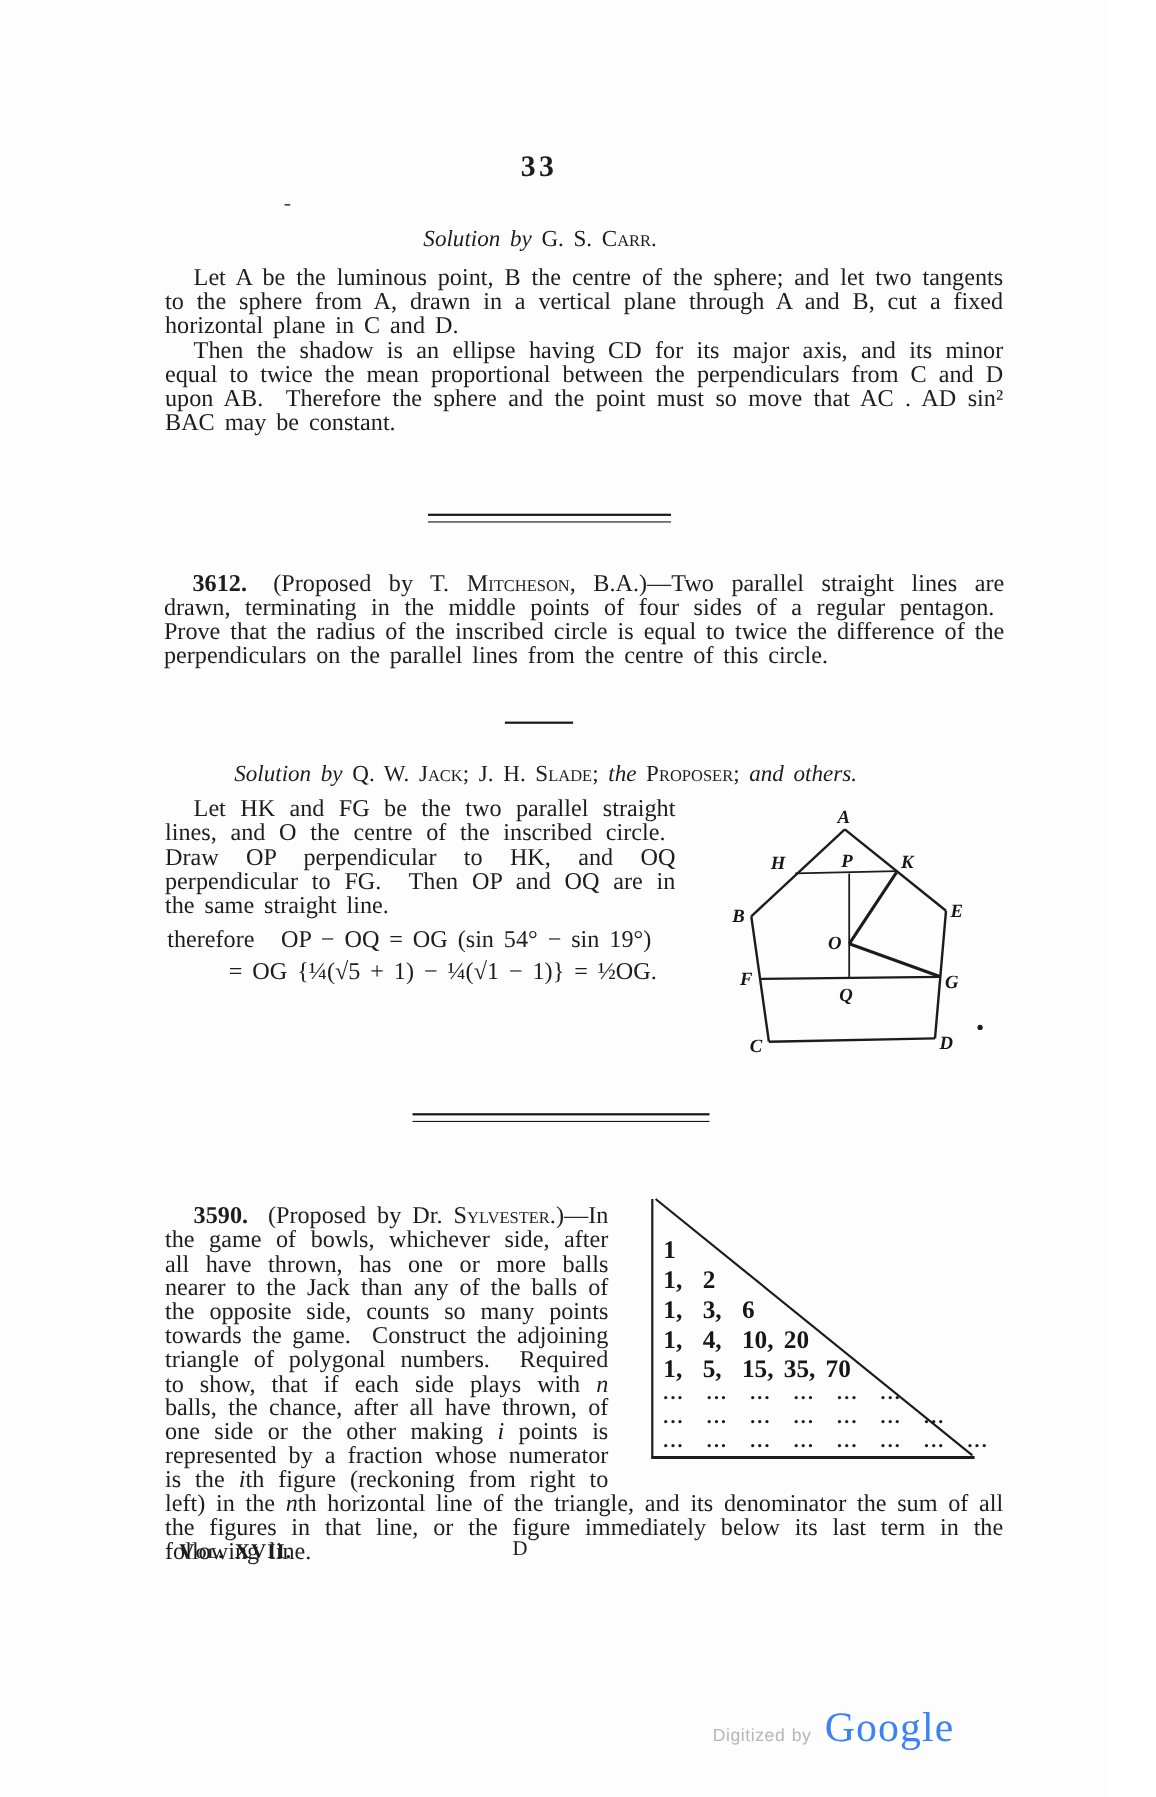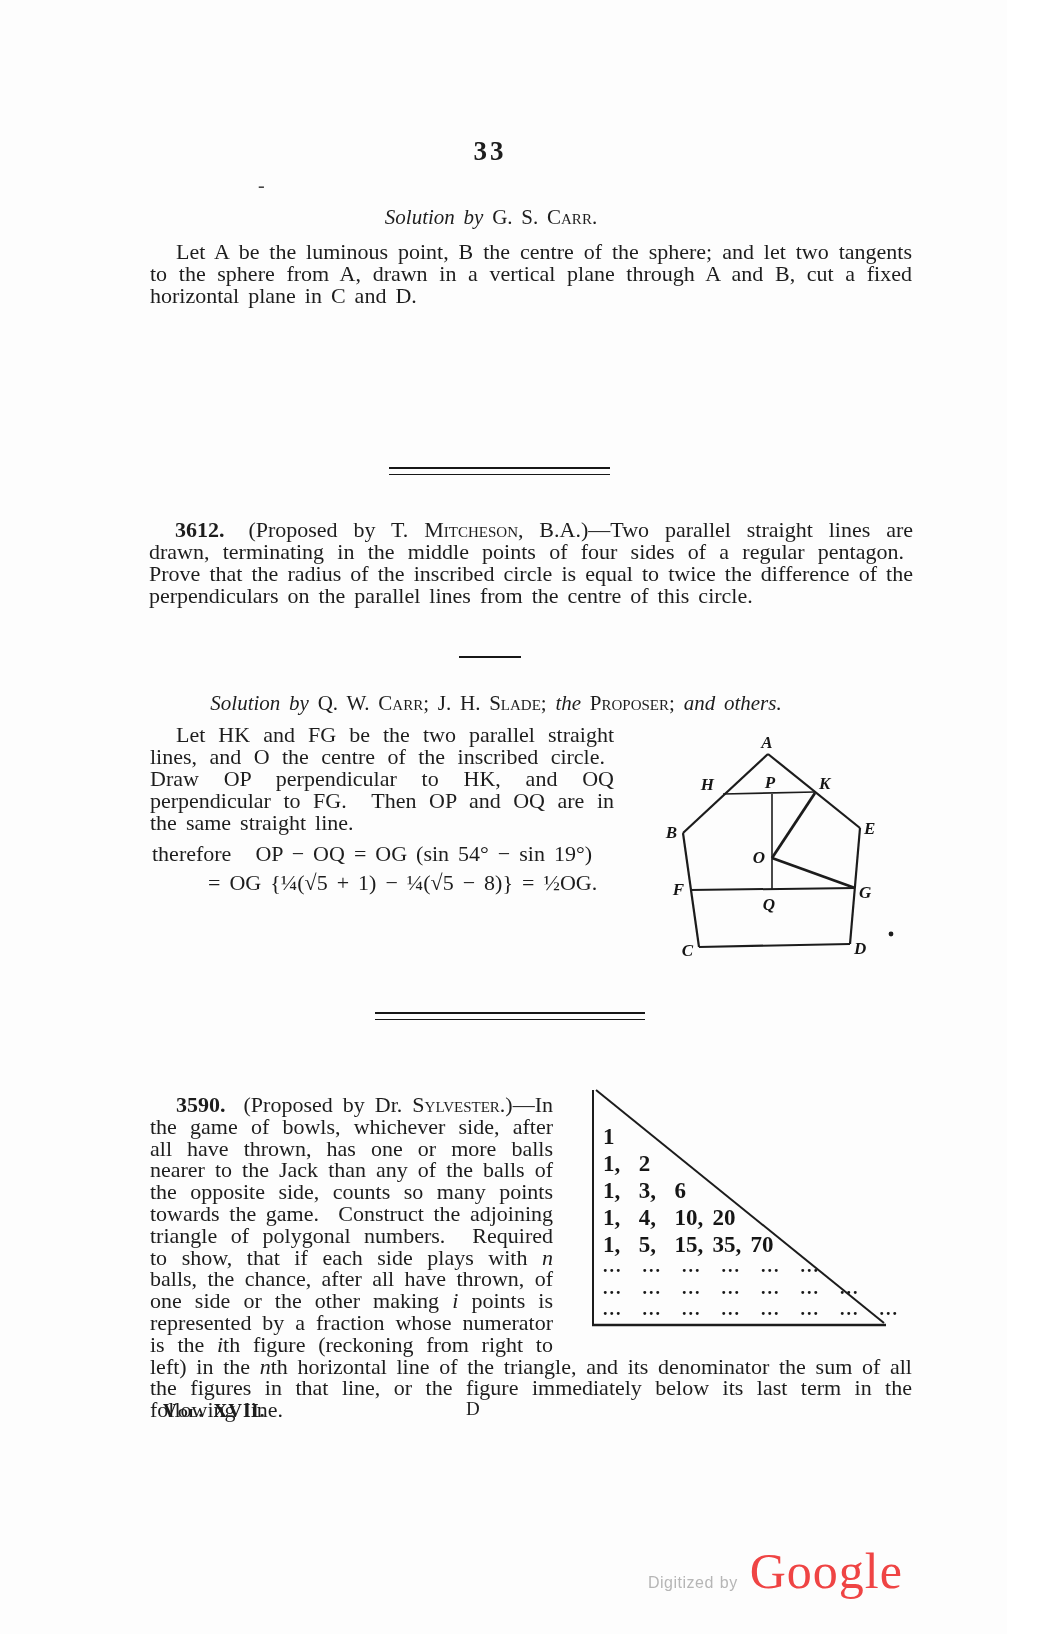--- a/index.html
+++ b/index.html
@@ -49,46 +49,47 @@
   .figline { stroke:#1c1c1c; }
   .trow  { font:bold 23px "Liberation Serif", serif; fill:#161616; }
   .trowd { font:bold 18px "Liberation Serif", serif; letter-spacing:2px; fill:#161616; }
 
   .footer-vol { top:1400px; left:163px; font-size:19px; font-weight:600; letter-spacing:1px; }
   .footer-sig { top:1398px; left:466px; font-size:19px; }
 
   .watermark { top:1560px; left:648px; display:flex; align-items:baseline; gap:12px; }
   .wm-pre  { font-family:"Liberation Sans", sans-serif; font-size:16px; color:#b6b6b6;
              word-spacing:1px; letter-spacing:0.5px; }
-  .wm-logo { font-family:"Liberation Serif", serif; font-size:50px; color:#ef4444;
+  .wm-logo { font-family:"Liberation Serif", serif; font-size:38px; color:#3b82f6;
              letter-spacing:1px; word-spacing:0; }
 </style>
 </head>
 <body>
 
 <div class="page">
 
   <div class="abs pnum">33</div>
   <div class="abs artifact">-</div>
 
   <section class="abs sec1">
     <div class="heading"><span class="it">Solution by </span><span class="sc">G. S. Carr.</span></div>
     <p class="just ind">Let A be the luminous point, B the centre of the sphere; and let two tangents to the sphere from A, drawn in a vertical plane through A and B, cut a fixed horizontal plane in C and D.</p>
+    <p class="just ind">Then the shadow is an ellipse having CD for its major axis, and its minor equal to twice the mean proportional between the perpendiculars from C and D upon AB.&nbsp; Therefore the sphere and the point must so move that AC . AD sin² BAC may be constant.</p>
   </section>
 
   <div class="abs rule-double rd1"></div>
 
   <section class="abs sec2head">
     <p class="just ind"><b>3612.</b><span class="gapL"> (Proposed by T. </span><span class="sc">Mitcheson</span><span>, B.A.)—</span><span>Two parallel straight lines are drawn, terminating in the middle points of four sides of a regular pentagon.&nbsp; Prove that the radius of the inscribed circle is equal to twice the difference of the perpendiculars on the parallel lines from the centre of this circle.</span></p>
   </section>
 
   <div class="abs rule-short"></div>
 
   <section class="abs sec2">
-    <div class="heading"><span class="it">Solution by </span><span class="sc">Q. W. Carr</span><span>; </span><span class="sc">J. H. Slade</span><span>; </span><span class="it">the </span><span class="sc">Proposer</span><span>; </span><span class="it">and others.</span></div>
+    <div class="heading"><span class="it">Solution by </span><span class="sc">Q. W. Jack</span><span>; </span><span class="sc">J. H. Slade</span><span>; </span><span class="it">the </span><span class="sc">Proposer</span><span>; </span><span class="it">and others.</span></div>
 
     <div class="sec2body">
       <svg class="fig-pent" width="292" height="236" viewBox="598 720 292 236" xmlns="http://www.w3.org/2000/svg">
 
         <line class="figline" x1="746" y1="748" x2="661" y2="827" stroke-width="2.2"></line>
         <line class="figline" x1="746" y1="748" x2="838" y2="822" stroke-width="2.2"></line>
         <line class="figline" x1="661" y1="827" x2="677" y2="941" stroke-width="2.2"></line>
         <line class="figline" x1="838" y1="822" x2="828" y2="938" stroke-width="2.2"></line>
         <line class="figline" x1="677" y1="941" x2="828" y2="938" stroke-width="2.2"></line>
 
@@ -111,21 +112,21 @@
         <text class="plab" x="743" y="857" text-anchor="end">O</text>
         <text class="plab" x="662" y="889" text-anchor="end">F</text>
         <text class="plab" x="837" y="892" text-anchor="start">G</text>
         <text class="plab" x="747" y="904" text-anchor="middle">Q</text>
         <text class="plab" x="671" y="950" text-anchor="end">C</text>
         <text class="plab" x="832" y="948" text-anchor="start">D</text>
       </svg>
 
       <p class="just ind">Let HK and FG be the two parallel straight lines, and O the centre of the inscribed circle.&nbsp; Draw OP perpendicular to HK, and OQ perpendicular to FG.&nbsp; Then OP and OQ are in the same straight line.</p>
       <div class="eq eq2"><span class="eqlab">therefore</span><span>OP − OQ = OG (sin 54° − sin 19°)</span></div>
-      <div class="eq eq3">= OG {¼(√5 + 1) − ¼(√5 − 8)} = ½OG.</div>
+      <div class="eq eq3">= OG {¼(√5 + 1) − ¼(√1 − 1)} = ½OG.</div>
     </div>
   </section>
 
   <div class="abs rule-double rd2"></div>
 
   <section class="abs sec3">
     <svg class="fig-tri" width="345" height="252" viewBox="545 1096 345 252" xmlns="http://www.w3.org/2000/svg">
       <line class="figline" x1="571" y1="1098" x2="571" y2="1333" stroke-width="2"></line>
       <line class="figline" x1="570" y1="1333" x2="864" y2="1333" stroke-width="2.6"></line>
       <line class="figline" x1="574" y1="1098" x2="862" y2="1331" stroke-width="2"></line>

